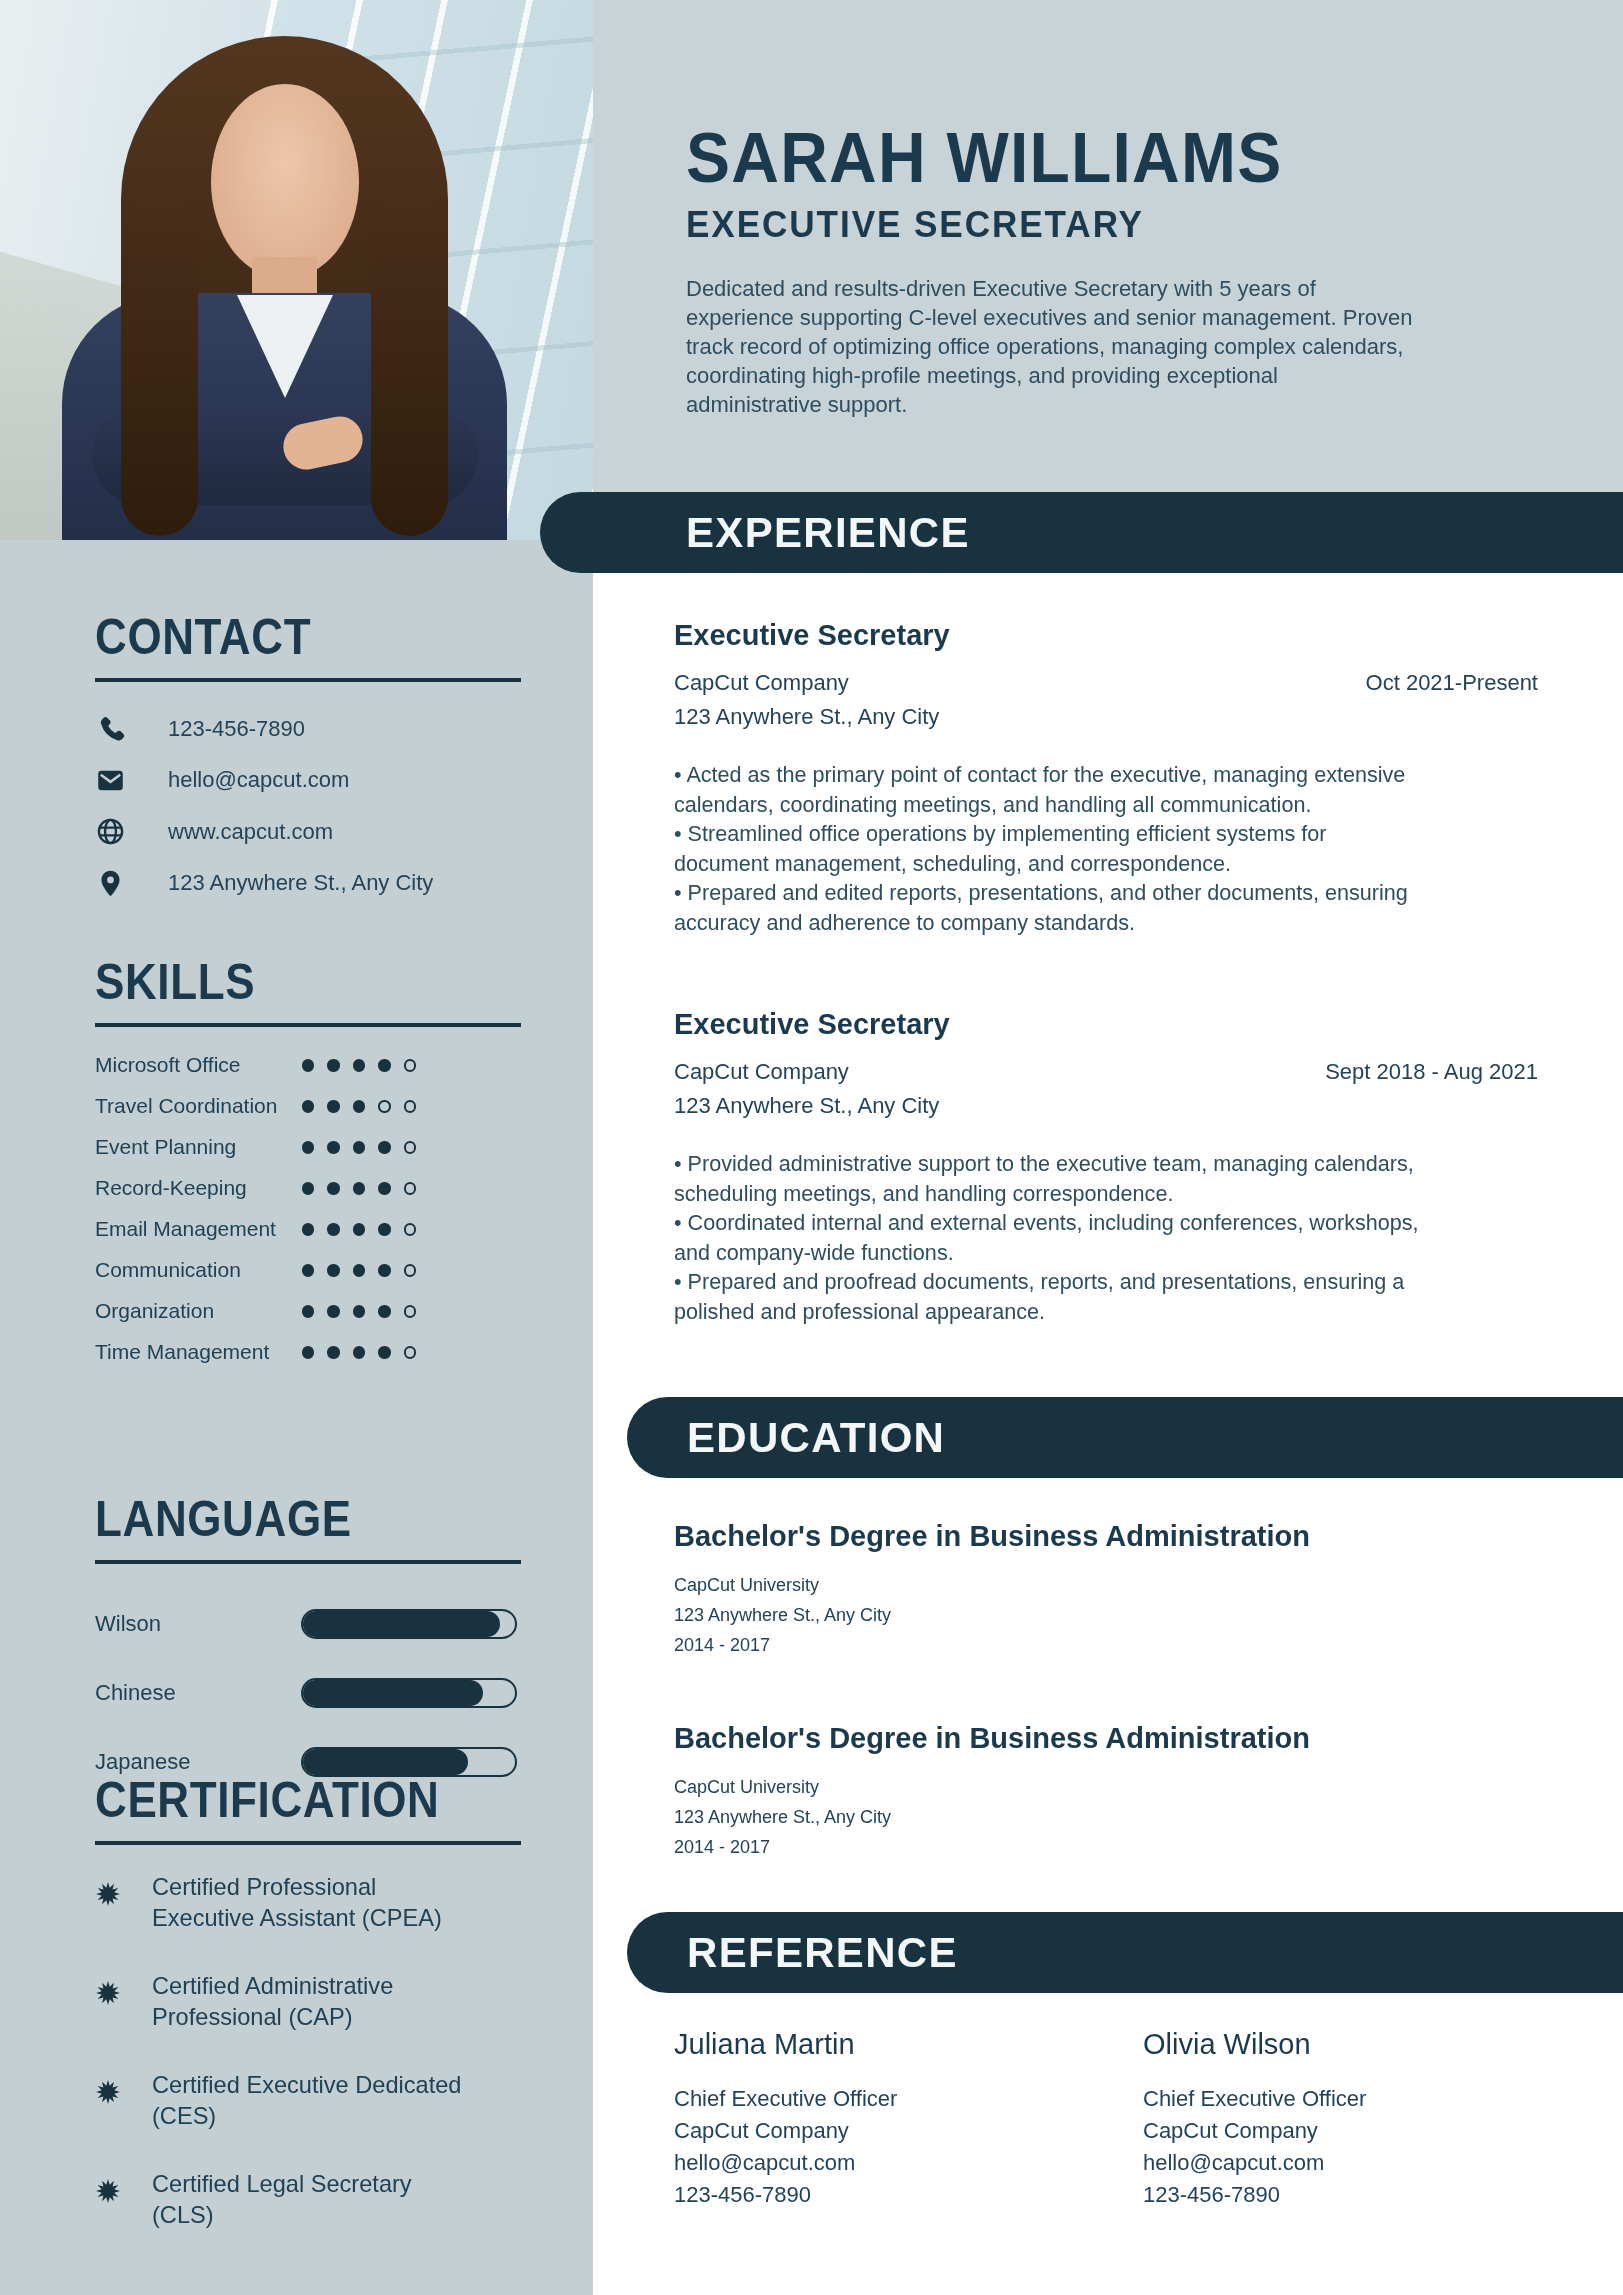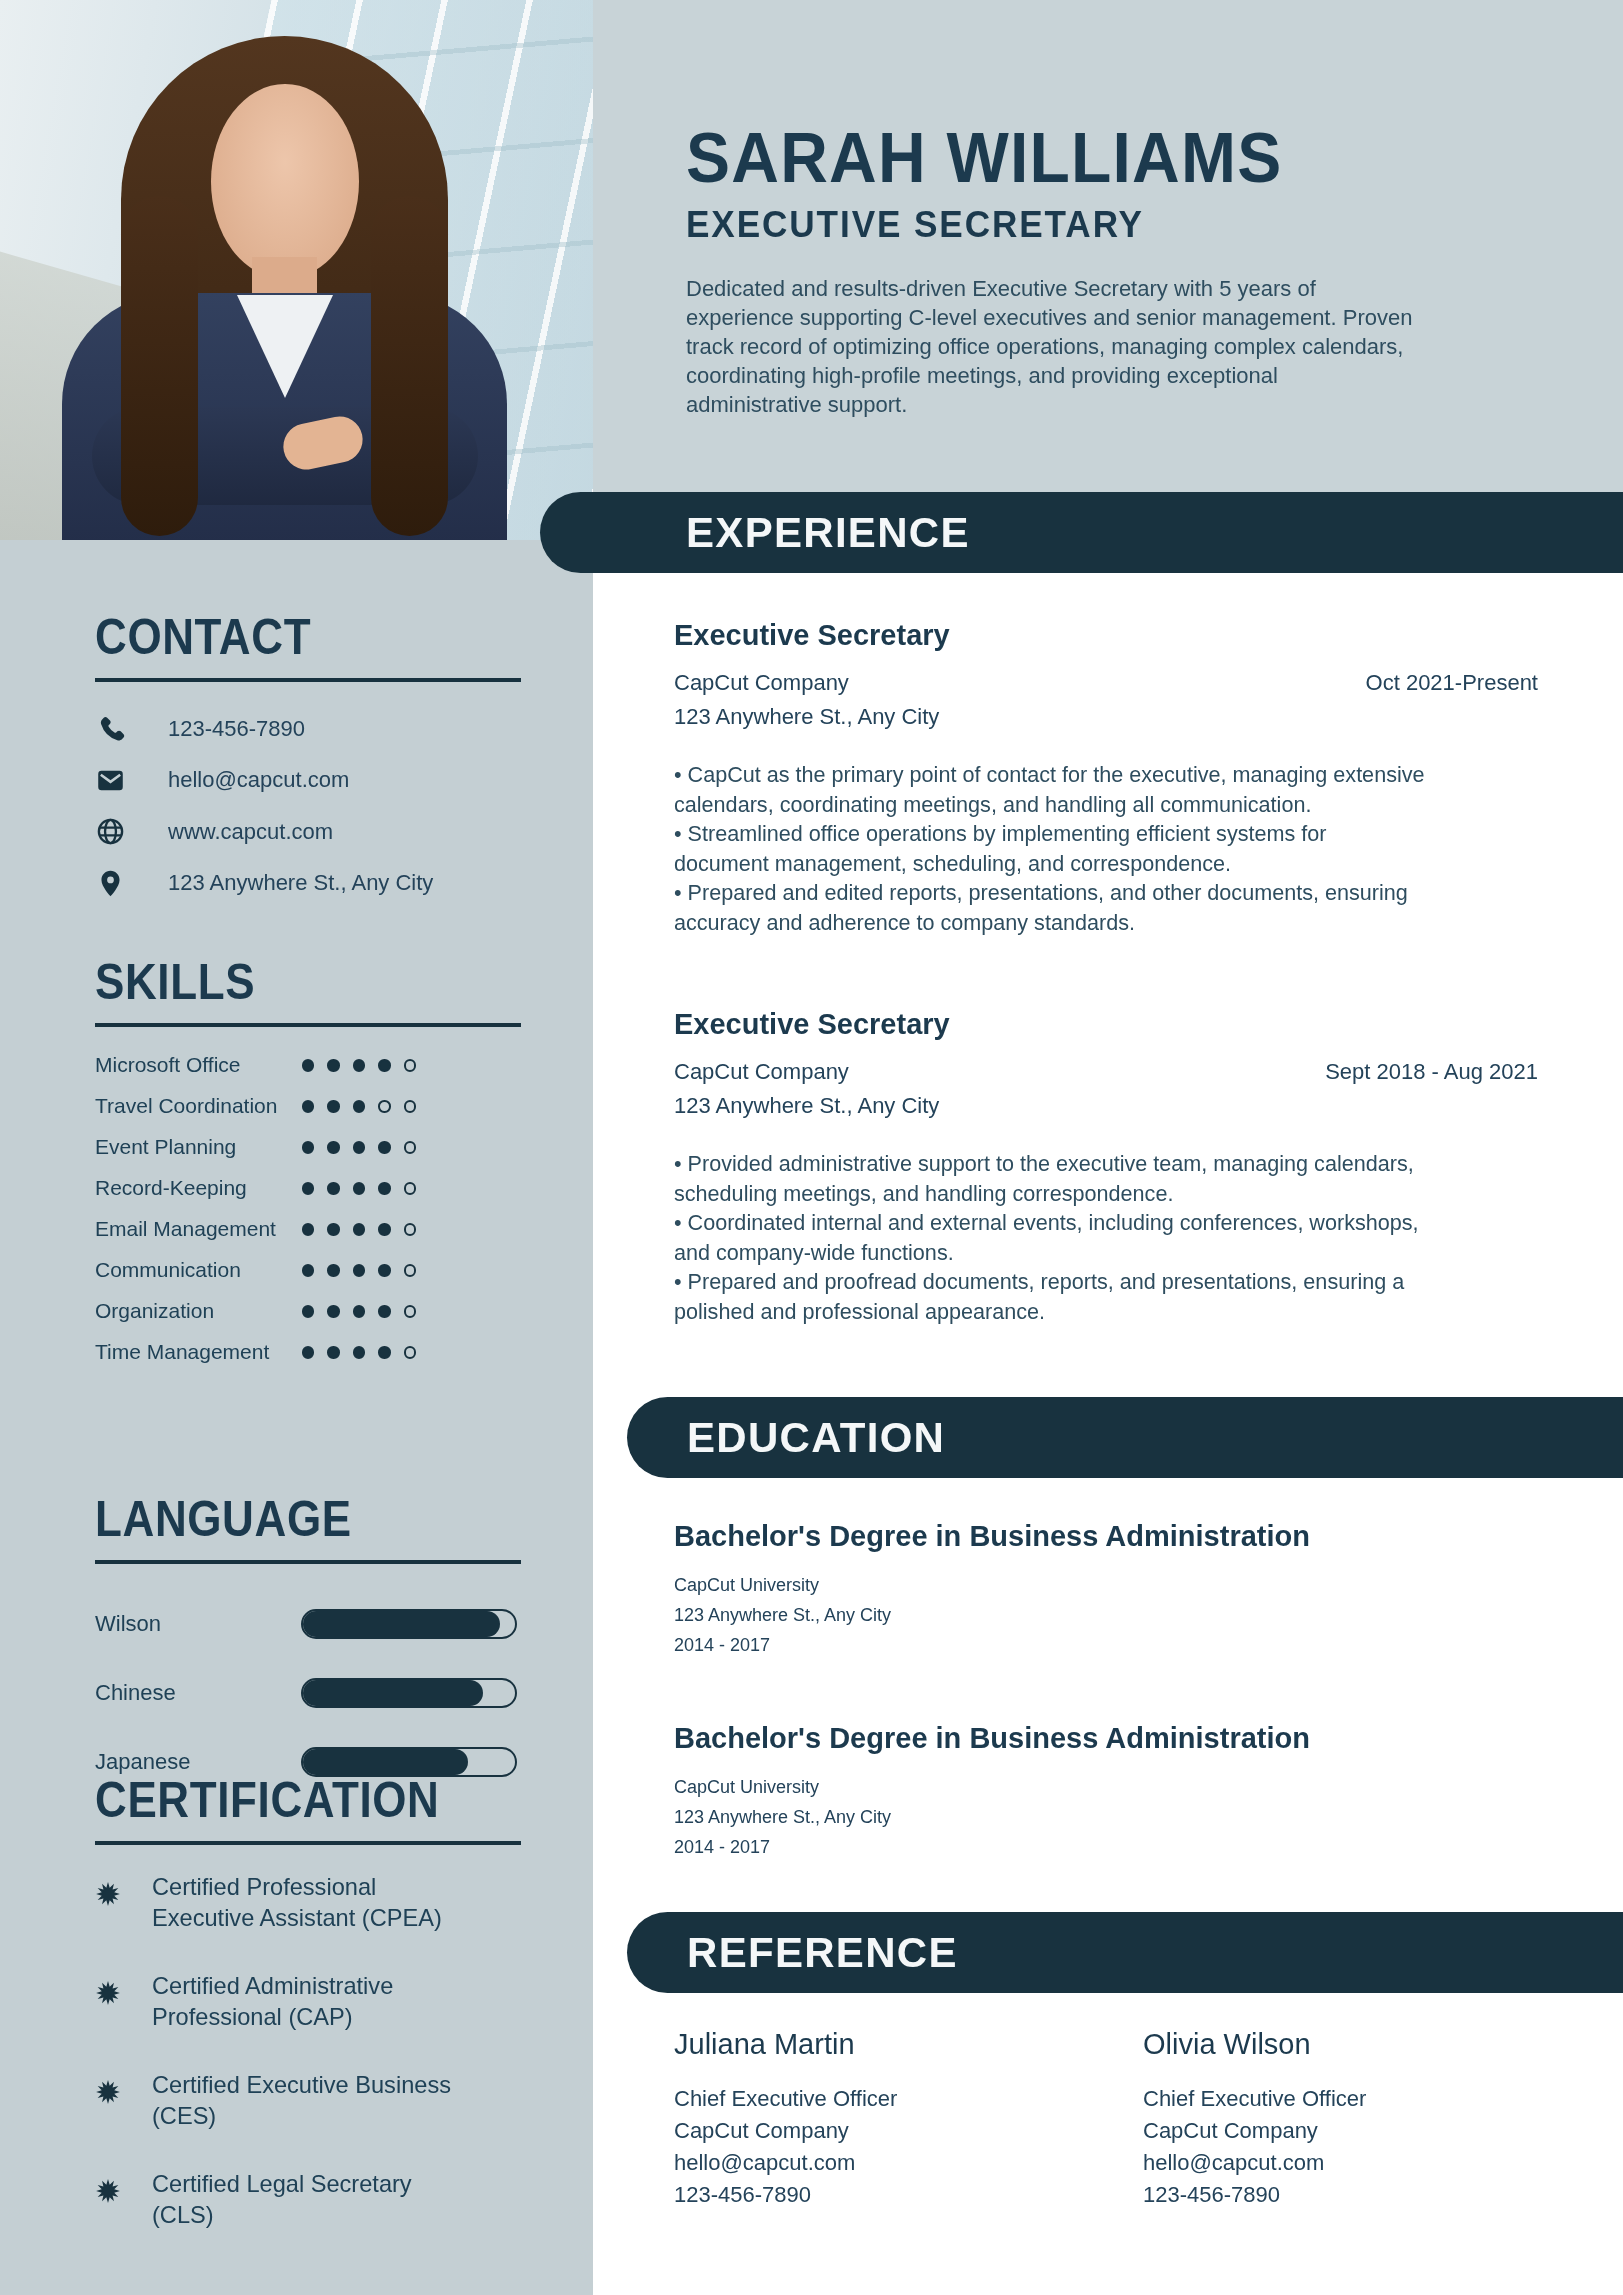--- a/index.html
+++ b/index.html
@@ -300,42 +300,42 @@
             </svg>
         </span>
         <span class="cert-text">Certified Administrative Professional (CAP)</span>
       </div>
       <div class="cert-item">
         <span class="cert-icon">
           <svg viewBox="0 0 24 24">
               <polygon fill="#18323f" points="12,1 13.55,6.2 17.5,2.47 16.24,7.76 21.53,6.5 17.8,10.45 23,12 17.8,13.55 21.53,17.5 16.24,16.24 17.5,21.53 13.55,17.8 12,23 10.45,17.8 6.5,21.53 7.76,16.24 2.47,17.5 6.2,13.55 1,12 6.2,10.45 2.47,6.5 7.76,7.76 6.5,2.47 10.45,6.2"></polygon>
             </svg>
         </span>
-        <span class="cert-text">Certified Executive Business (CES)</span>
+        <span class="cert-text">Certified Executive Dedicated (CES)</span>
       </div>
       <div class="cert-item">
         <span class="cert-icon">
           <svg viewBox="0 0 24 24">
               <polygon fill="#18323f" points="12,1 13.55,6.2 17.5,2.47 16.24,7.76 21.53,6.5 17.8,10.45 23,12 17.8,13.55 21.53,17.5 16.24,16.24 17.5,21.53 13.55,17.8 12,23 10.45,17.8 6.5,21.53 7.76,16.24 2.47,17.5 6.2,13.55 1,12 6.2,10.45 2.47,6.5 7.76,7.76 6.5,2.47 10.45,6.2"></polygon>
             </svg>
         </span>
         <span class="cert-text">Certified Legal Secretary (CLS)</span>
       </div>
     </div>
   </div>
 
   <div class="entry" style="top:619px">
     <div class="e-title">Executive Secretary</div>
     <div class="e-row">
       <span>CapCut Company</span>
       <span>Oct 2021-Present</span>
     </div>
     <div class="e-loc">123 Anywhere St., Any City</div>
     <div class="bullets">
-      <div class="bullet">CapCut as the primary point of contact for the executive, managing extensive calendars, coordinating meetings, and handling all communication.</div>
+      <div class="bullet">Acted as the primary point of contact for the executive, managing extensive calendars, coordinating meetings, and handling all communication.</div>
       <div class="bullet">Streamlined office operations by implementing efficient systems for document management, scheduling, and correspondence.</div>
       <div class="bullet">Prepared and edited reports, presentations, and other documents, ensuring accuracy and adherence to company standards.</div>
     </div>
   </div>
 
   <div class="entry" style="top:1008px">
     <div class="e-title">Executive Secretary</div>
     <div class="e-row">
       <span>CapCut Company</span>
       <span>Sept 2018 - Aug 2021</span>

